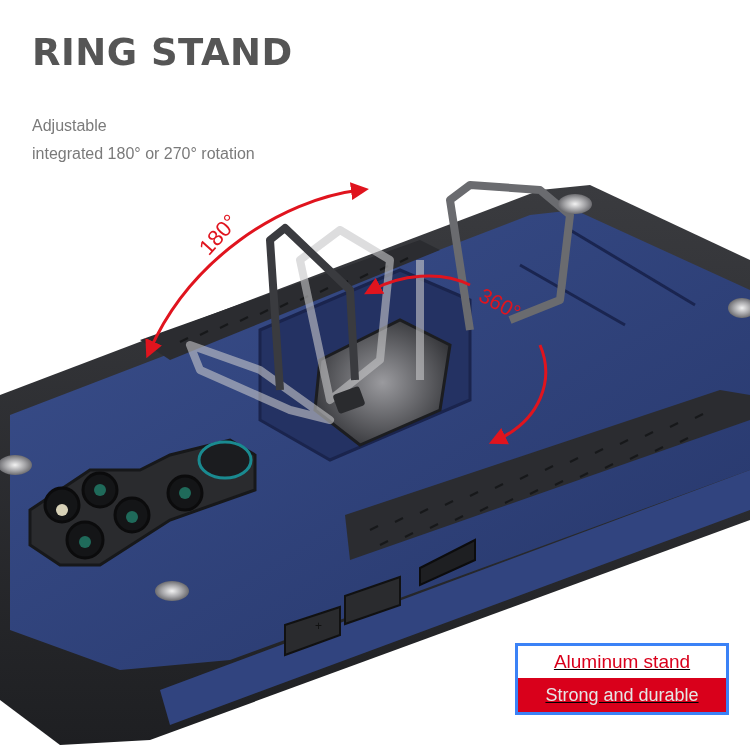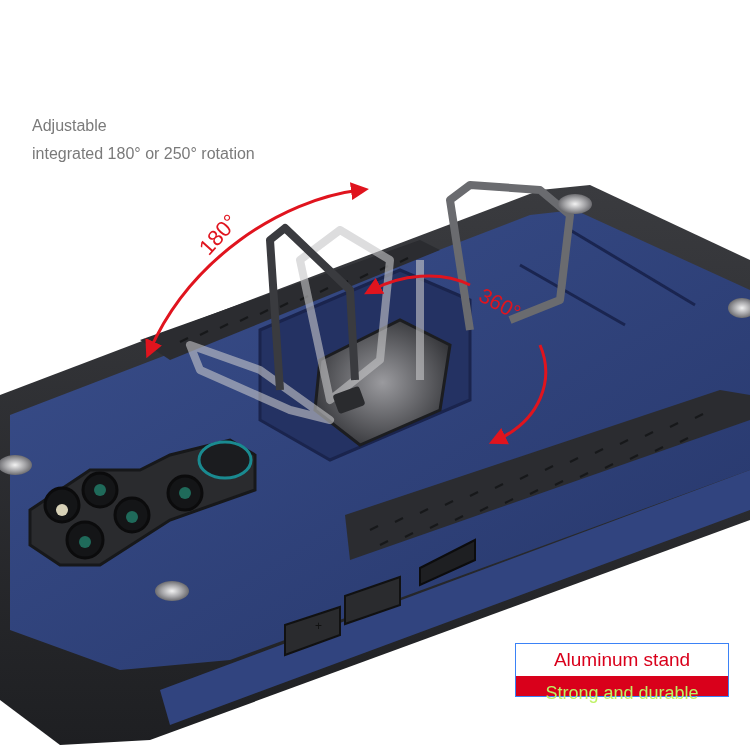--- a/index.html
+++ b/index.html
@@ -1,35 +1,36 @@
 <!DOCTYPE html>
 <html><head>
   <meta charset="utf-8">
   <style>
     html, body { margin: 0; padding: 0; background: #ffffff; }
     body { width: 750px; height: 750px; position: relative; overflow: hidden; font-family: "Liberation Sans", sans-serif; }
     .headline { position: absolute; left: 32px; top: 30px; color: #555555; font-family: "DejaVu Sans", sans-serif; font-weight: bold; font-size: 37px; line-height: 46px; letter-spacing: 0.5px; }
     .subtitle { position: absolute; left: 32px; top: 112px; color: #7a7a7a; font-size: 16px; line-height: 28px; }
     .scene { position: absolute; left: 0; top: 0; width: 750px; height: 750px; }
-    .callout { position: absolute; left: 515px; top: 643px; width: 214px; border: 1px solid #3b82f6; box-sizing: border-box; }
+    .callout { position: absolute; left: 515px; top: 643px; width: 214px; border: 3px solid #3b82f6; box-sizing: border-box; text-decoration: underline; }
     .callout-top { height: 32px; background: #ffffff; color: #d9001b; font-size: 19px; line-height: 32px; text-align: center; }
-    .callout-bottom { height: 20px; background: #d9001b; color: #bef264; font-size: 18px; line-height: 34px; text-align: center; }
+    .callout-bottom { height: 34px; background: #d9001b; color: #e5e5e5; font-size: 18px; line-height: 34px; text-align: center; }
     .angle-label { position: absolute; color: #e0141e; font-size: 22px; }
     .angle-180 { left: 196px; top: 222px; transform: rotate(-48deg); }
     .angle-360 { left: 478px; top: 292px; transform: rotate(28deg); font-size: 21px; }
   </style>
 </head>
 <body>
 
 <div class="headline">
+  <div>RING STAND</div>
 </div>
 
 <div class="subtitle">
   <div>Adjustable</div>
-  <div>integrated 180° or 250° rotation</div>
+  <div>integrated 180° or 270° rotation</div>
 </div>
 
 <svg class="scene" viewBox="0 0 750 750" xmlns="http://www.w3.org/2000/svg">
   <defs>
     <linearGradient id="blueBody" x1="0" y1="0" x2="1" y2="1">
       <stop offset="0" stop-color="#3a4f8c"></stop>
       <stop offset="1" stop-color="#26366a"></stop>
     </linearGradient>
     <linearGradient id="bumper" x1="0" y1="0" x2="0" y2="1">
       <stop offset="0" stop-color="#3a3b3f"></stop>

